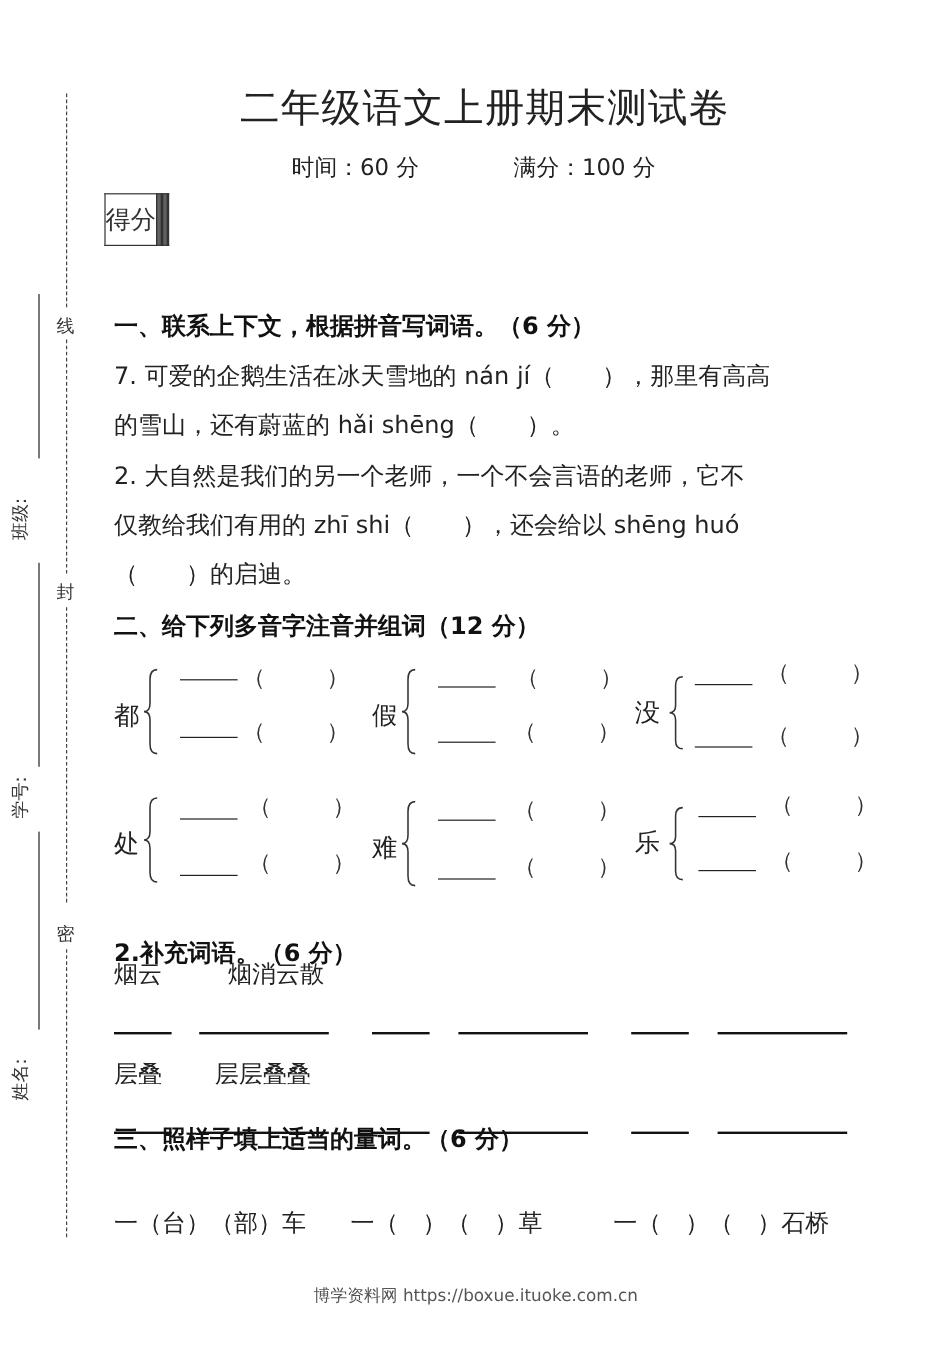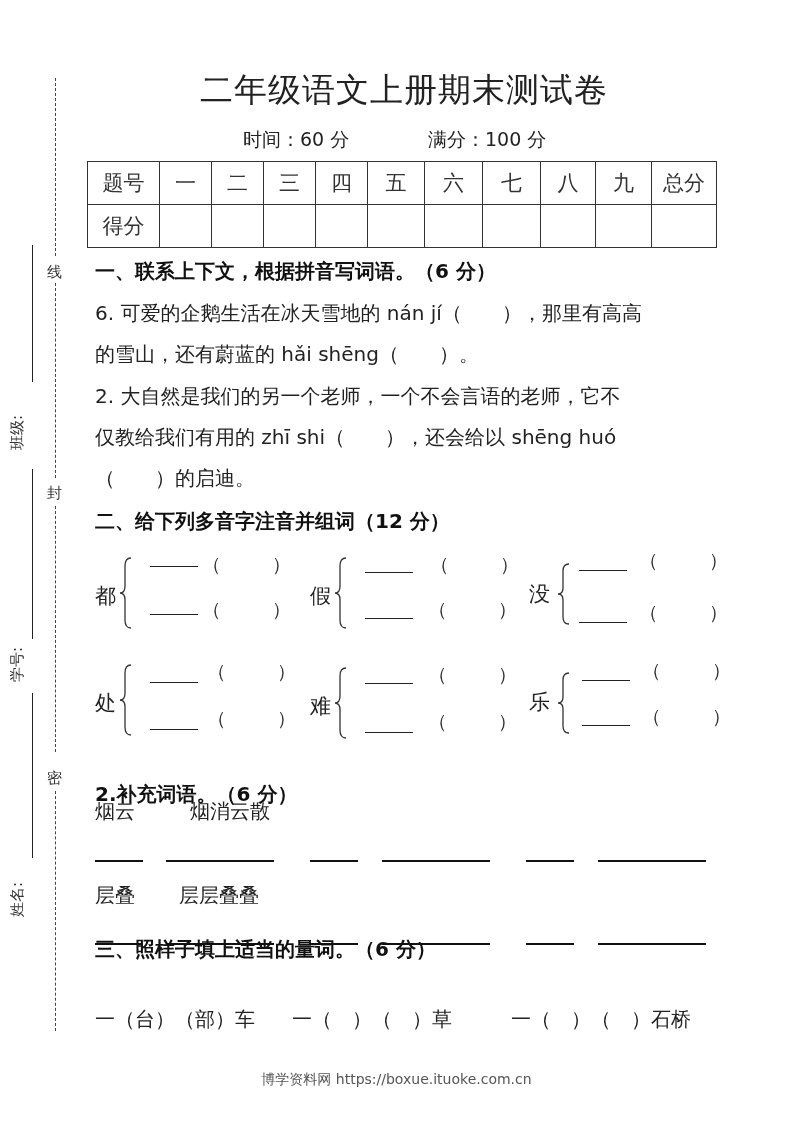--- a/index.html
+++ b/index.html
@@ -52,51 +52,38 @@
 <span class="vlabel" style="top:682px;">学号:</span>
 <div class="solid-line" style="top:693px;height:165px;"></div>
 <span class="vlabel" style="top:917px;">姓名:</span>
 
 <div class="title">二年级语文上册期末测试卷</div>
 <div class="subtitle" style="left:243px;">时间：60 分</div>
 <div class="subtitle" style="left:428px;">满分：100 分</div>
 
 <table class="score">
   <tbody>
-      <tr>
-    <td style="width:71px;">题号</td>
-    <td style="width:51px;">一</td>
-    <td style="width:51px;">二</td>
-    <td style="width:51px;">三</td>
-    <td style="width:51px;">四</td>
-    <td style="width:56px;">五</td>
-    <td style="width:57px;">六</td>
-    <td style="width:57px;">七</td>
-    <td style="width:54px;">八</td>
-    <td style="width:55px;">九</td>
-    <td style="width:64px;">总分</td>
-  </tr>
   <tr>
     <td>得分</td>
     <td></td>
     <td></td>
     <td></td>
     <td></td>
     <td></td>
     <td></td>
     <td></td>
     <td></td>
     <td></td>
     <td></td>
   </tr>
 </tbody>
   </table>
 
 <div class="sec-head" style="top:258px;">一、联系上下文，根据拼音写词语。（6 分）</div>
-<div class="line-text" style="top:300px;">6. 可爱的企鹅生活在冰天雪地的 nán jí（　　），那里有高高</div>
+<div class="line-text" style="top:300px;">7. 可爱的企鹅生活在冰天雪地的 nán jí（　　），那里有高高</div>
 <div class="line-text" style="top:341px;">的雪山，还有蔚蓝的 hǎi shēng（　　）。</div>
 <div class="line-text" style="top:383px;">2. 大自然是我们的另一个老师，一个不会言语的老师，它不</div>
 <div class="line-text" style="top:424px;">仅教给我们有用的 zhī  shi（　　），还会给以 shēng huó</div>
 <div class="line-text" style="top:465px;">（　　）的启迪。</div>
 
 <div class="sec-head" style="top:508px;">二、给下列多音字注音并组词（12 分）</div>
 
 <div class="poly" style="left:95px;top:556px;">
   <span class="ch">都</span>
   <svg class="brace" width="14" height="74" viewBox="0 0 14 74">

